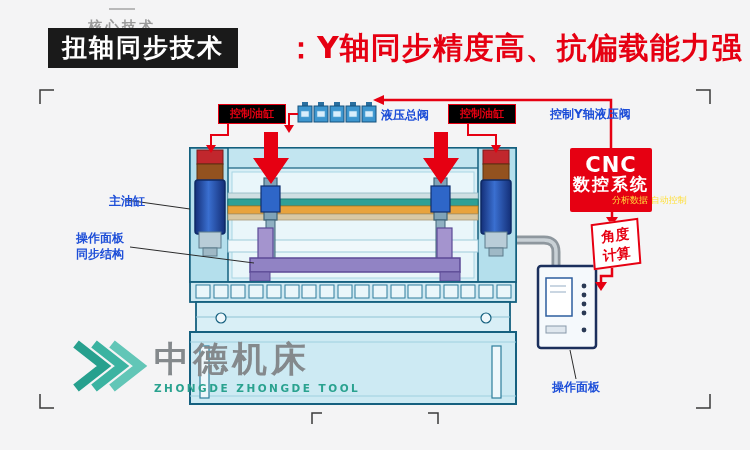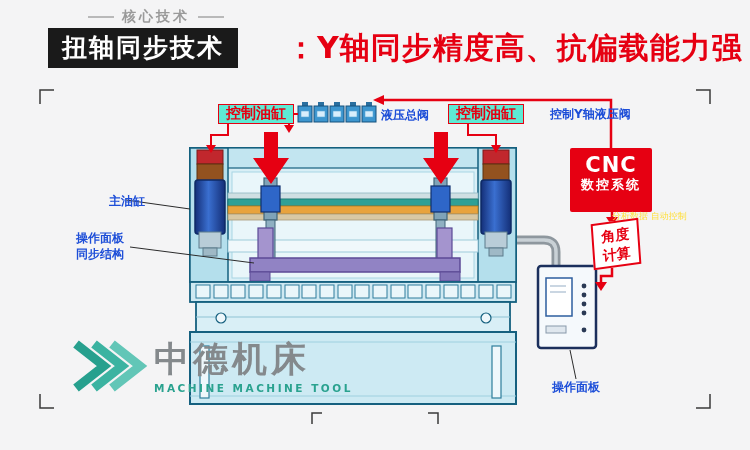--- a/index.html
+++ b/index.html
@@ -3,40 +3,40 @@
 <meta charset="utf-8">
 <style>
   * { margin:0; padding:0; box-sizing:border-box; }
   html,body { width:750px; height:450px; }
   body { font-family:"DejaVu Sans","Liberation Sans",sans-serif; background:#f4f4f5; }
   #stage { position:relative; width:750px; height:450px; overflow:hidden; background:#f4f4f5; }
   #scene { position:absolute; left:0; top:0; z-index:1; }
   .abs { position:absolute; z-index:2; }
 
   
-  .tagline { left:88px; top:8px; display:flex; align-items:center; gap:8px; }
+  .tagline { left:88px; top:8px; display:flex; align-items:center; gap:8px;flex-direction:column; }
   .tagline .dash { width:26px; height:2px; background:#b9b9b9; }
   .tagline .txt { color:#9a9a9a; font-size:14px; font-weight:bold; letter-spacing:3px; }
   .title-row { left:48px; top:28px; display:flex; align-items:center; }
   .title-box { background:#1a1a1a; color:#ffffff; font-size:25px; font-weight:bold;
                letter-spacing:2px; padding:5px 14px; line-height:30px; }
   .subtitle { color:#e60012; font-size:30px; font-weight:bold; letter-spacing:1px; line-height:40px;padding-left:48px; }
 
   
-  .red-tag { width:76px; height:20px; border:1.5px solid #e60012; background:#5eead4;
-             color:#e60012; font-size:15px; font-weight:bold; text-align:center; line-height:17px; }
+  .red-tag { width:68px; height:20px; border:1.5px solid #e60012; background:#000000;
+             color:#e60012; font-size:11px; font-weight:bold; text-align:center; line-height:17px; }
   .blk-lbl { color:#1d4ed8; font-size:12px; font-weight:bold; white-space:nowrap; }
   .two-line { line-height:16px; text-align:left; }
 
   
   .cnc-box { left:570px; top:148px; width:82px; height:64px; background:#e60012; color:#fff;
              text-align:center; border-radius:2px; }
   .cnc-name { font-size:21px; font-weight:bold; line-height:24px; margin-top:5px; letter-spacing:1px; }
-  .cnc-sys  { font-size:13px; font-weight:bold; line-height:15px; letter-spacing:2px; }
-  .cnc-desc { font-size:9px; color:#ffdf3c; line-height:12px; margin-top:18px; white-space:nowrap;padding-left:42px; }
+  .cnc-sys  { font-size:17px; font-weight:bold; line-height:15px; letter-spacing:2px; }
+  .cnc-desc { font-size:9px; color:#ffdf3c; line-height:12px; margin-top:2px; white-space:nowrap;padding-left:42px; }
 
   
   .angle-box { left:592px; top:221px; width:48px; height:46px; border:2px solid #e60012;
                background:#ffffff; color:#e60012; font-size:14px; font-weight:bold;
                text-align:center; line-height:19px; padding-top:3px;
                transform:rotate(-8deg) skewX(-4deg); }
 
   
   .logo { left:68px; top:338px; display:flex; align-items:center; }
   .logo-text { margin-left:6px; }
@@ -269,17 +269,17 @@
   </div>
 
   <div class="abs logo">
     <svg width="80" height="56" viewBox="0 0 80 56">
       <polyline points="8,6 36,28 8,50" fill="none" stroke="#27a08e" stroke-width="9"></polyline>
       <polyline points="26,6 54,28 26,50" fill="none" stroke="#3bb3a1" stroke-width="9"></polyline>
       <polyline points="44,6 72,28 44,50" fill="none" stroke="#62c6b7" stroke-width="9"></polyline>
     </svg>
     <div class="logo-text">
       <div class="logo-name">中德机床</div>
-      <div class="logo-sub">MACHINE MACHINE TOOL</div>
+      <div class="logo-sub">ZHONGDE ZHONGDE TOOL</div>
     </div>
   </div>
 
 </div>
 
 </body></html>

